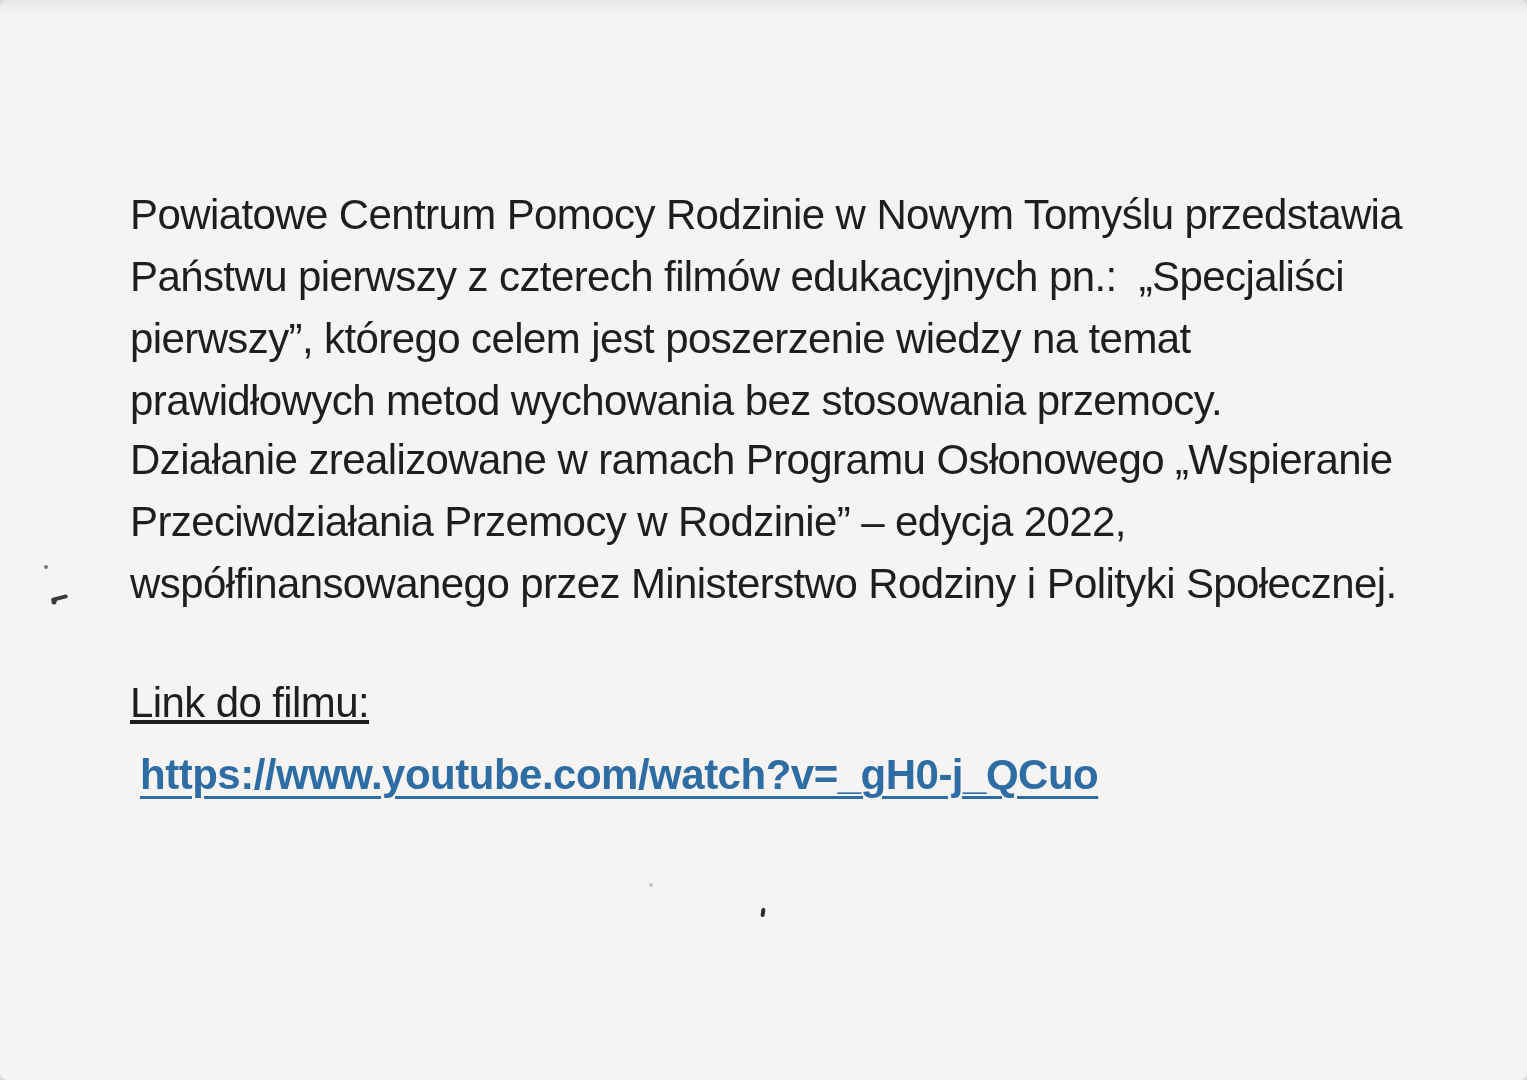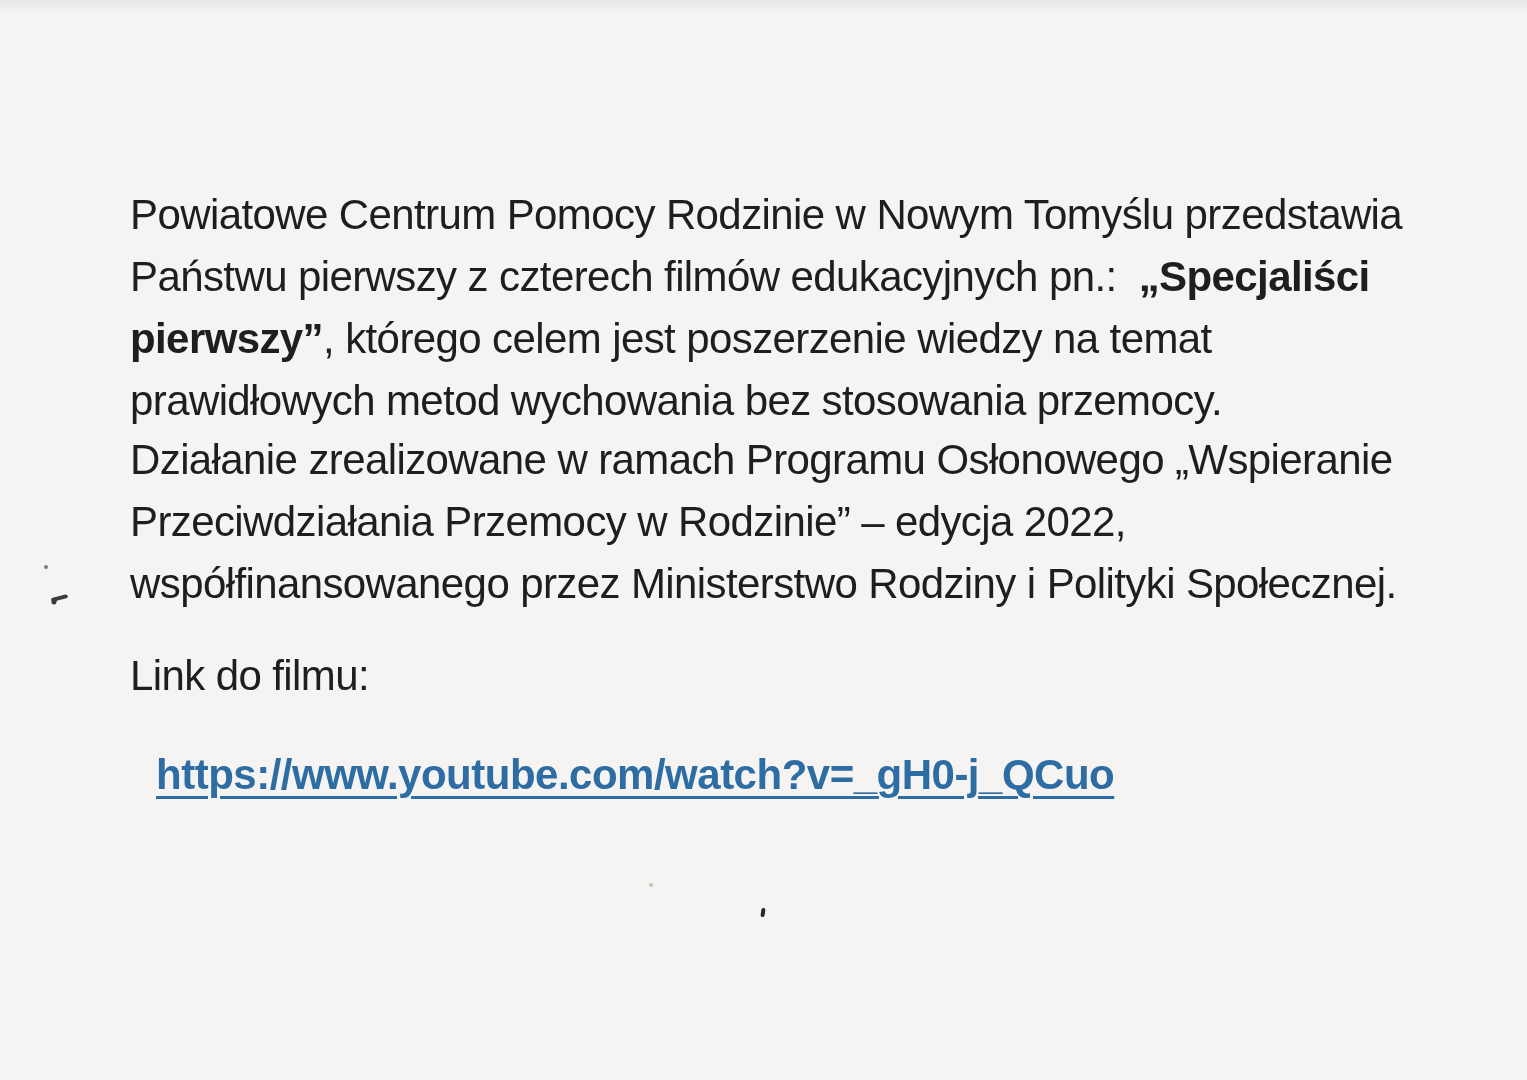--- a/index.html
+++ b/index.html
@@ -8,44 +8,45 @@
     background: #d8d8d6;
   }
   .page {
     position: relative;
     width: 1527px;
     height: 1080px;
     background: #f5f4f2;
     overflow: hidden;
     font-family: "Liberation Sans", sans-serif;
     color: #1e1e1e;
+    border-radius: 7px;
   }
   
   .scan-edge-top {
     position: absolute;
     left: 0; top: 0;
     width: 100%; height: 14px;
     background: linear-gradient(to bottom, rgba(0,0,0,0.055), rgba(0,0,0,0));
   }
   .text-block {
     position: absolute;
     left: 130px;
     width: 1300px;
   }
   .para .line {
     font-size: 42px;
     line-height: 62px;
     letter-spacing: -0.6px;
     white-space: pre-wrap;
   }
-  .bold { font-weight: 700; }
+  .bold { font-weight: 400; }
   #para-intro   { top: 184px; }
   #para-program { top: 429px; }
-  #link-label-block { top: 645px; }
-  #link-block   { top: 744px; left: 140px; margin-left: 16px; }
+  #link-label-block { top: 672px; text-decoration: underline; }
+  #link-block   { top: 744px; left: 140px; }
   .doc-link {
     font-size: 42px;
     line-height: 62px;
     font-weight: 700;
     letter-spacing: -0.5px;
     color: #2e6da4;
     text-decoration: underline;
     text-decoration-thickness: 3px;
     text-underline-offset: 7px;
     cursor: pointer;

